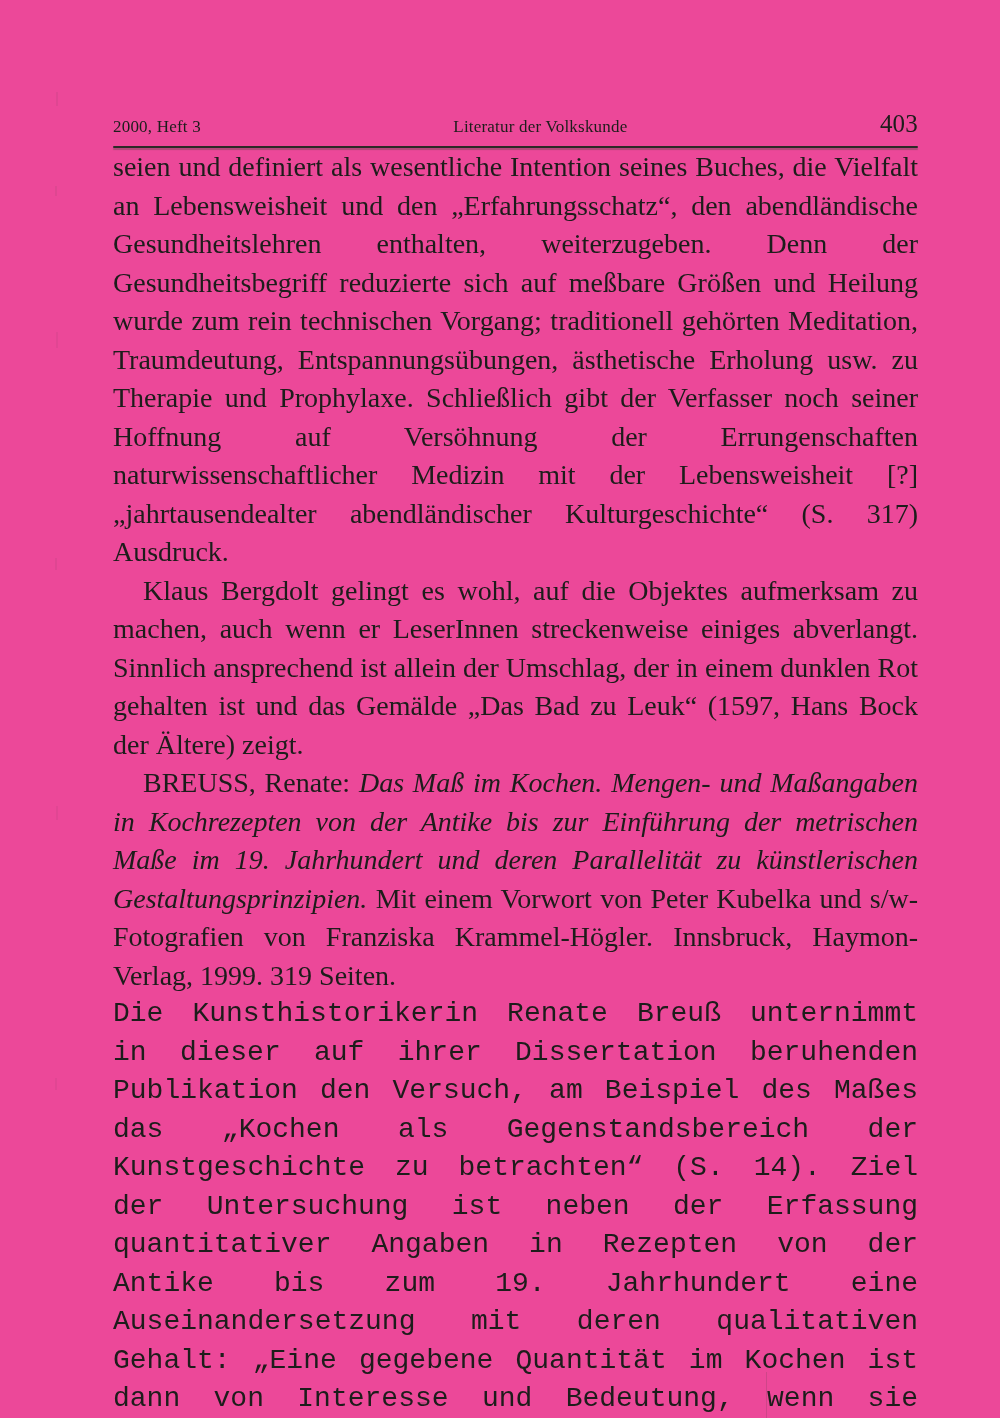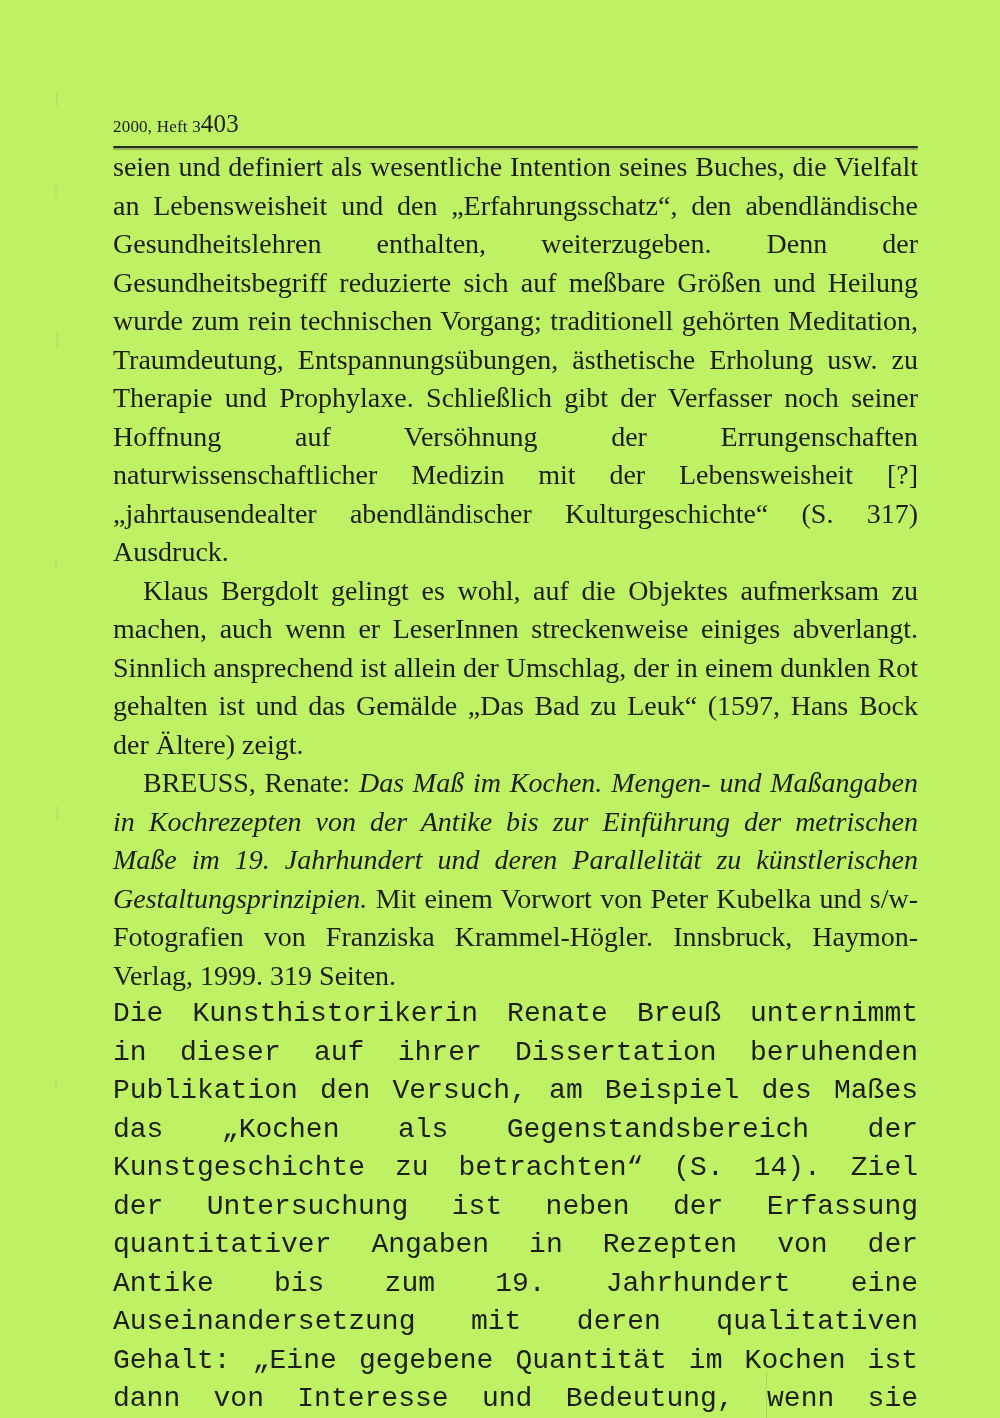--- a/index.html
+++ b/index.html
@@ -8,21 +8,21 @@
     height: 1418px;
     background: #f6f5f1;
     font-family: "Liberation Serif", "DejaVu Serif", serif;
     color: #1d1d1b;
     position: relative;
     overflow: hidden;
   }
   .page {
     position: absolute;
     inset: 0;
-    background: #bef264;
+    background: #ec4899;
     box-sizing: border-box;
     padding: 112px 82px 40px 113px;
   }
   
   .running-head {
     display: flex;
     align-items: baseline;
     font-size: 17px;
     line-height: 24px;
     letter-spacing: 0.2px;
@@ -72,20 +72,21 @@
   .a7 { left: 766px; top: 1372px; width: 1px; height: 46px; opacity: 0.16; }
   .a8 { left: 418px; top: 1402px; width: 9px; height: 2px; opacity: 0.22; }
 </style>
 </head>
 <body>
 
 <div class="page">
 
   <div class="running-head">
     <span class="issue">2000, Heft 3</span>
+    <span class="journal">Literatur der Volkskunde</span>
     <span class="pageno">403</span>
   </div>
   <div class="head-rule"></div>
 
   <div class="text-block">
 
     <p>seien und definiert als wesentliche Intention seines Buches, die Vielfalt an Lebensweisheit und den „Erfahrungsschatz“, den abendländische Gesundheitslehren enthalten, weiterzugeben. Denn der Gesundheitsbegriff reduzierte sich auf meßbare Größen und Heilung wurde zum rein technischen Vorgang; traditionell gehörten Meditation, Traumdeutung, Entspannungsübungen, ästhetische Erholung usw. zu Therapie und Prophylaxe. Schließlich gibt der Verfasser noch seiner Hoffnung auf Versöhnung der Errungenschaften naturwissenschaftlicher Medizin mit der Lebensweisheit [?] „jahrtausendealter abendländischer Kulturgeschichte“ (S. 317) Ausdruck.</p>
 
     <p class="indent">Klaus Bergdolt gelingt es wohl, auf die Objektes aufmerksam zu machen, auch wenn er LeserInnen streckenweise einiges abverlangt. Sinnlich ansprechend ist allein der Umschlag, der in einem dunklen Rot gehalten ist und das Gemälde „Das Bad zu Leuk“ (1597, Hans Bock der Ältere) zeigt.</p>
 

